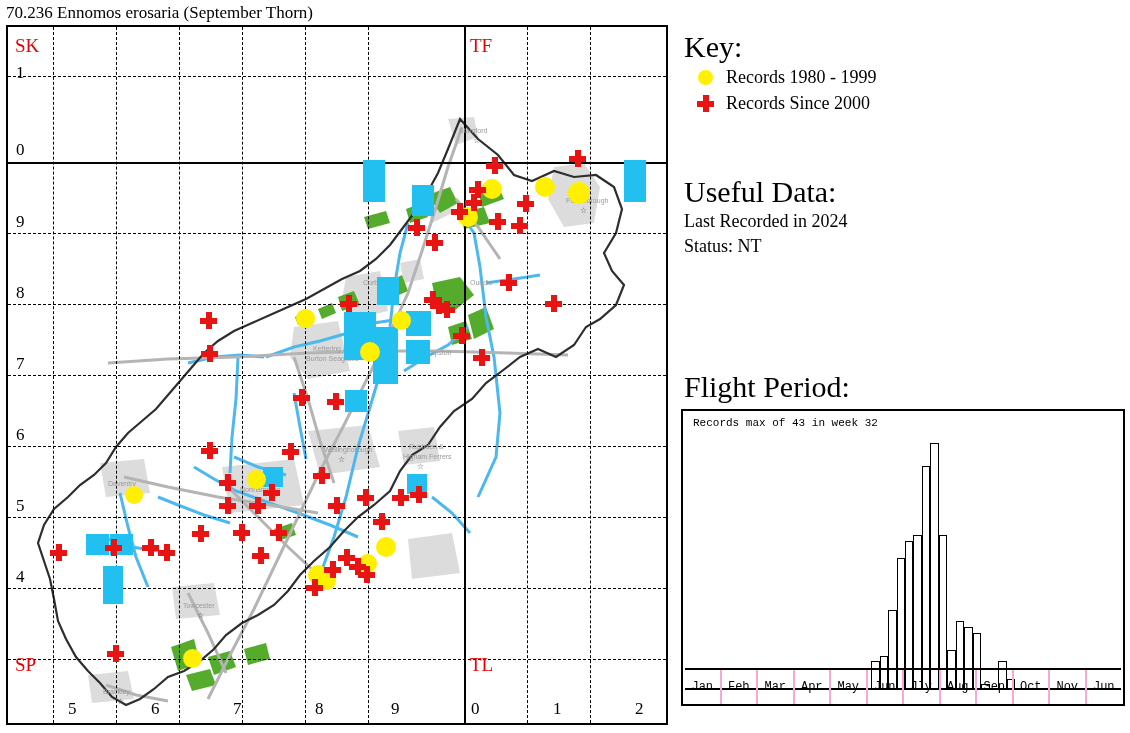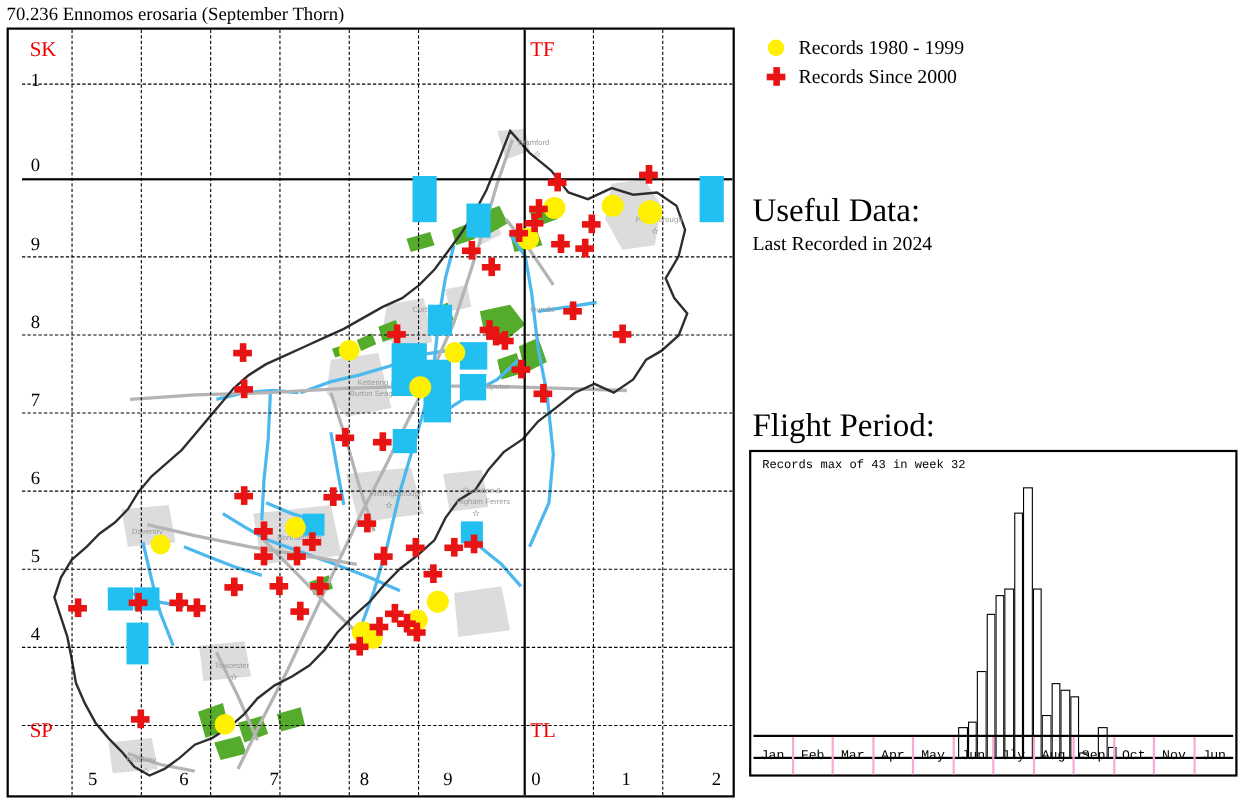--- a/index.html
+++ b/index.html
@@ -10,21 +10,21 @@
     position:absolute;left:6px;top:2px;width:660px;height:22px;
     font-family:"Liberation Serif",serif;font-size:17px;color:#000;line-height:22px;
     white-space:nowrap;
   }
 
   
   #map-panel{
     position:absolute;left:6px;top:25px;width:662px;height:700px;
     border:2px solid #000;box-sizing:border-box;background:#fff;overflow:hidden;
   }
-  #map-inner{position:absolute;inset:0;margin-left:12px;}
+  #map-inner{position:absolute;inset:0;}
 
   .gridline-v{position:absolute;top:0;bottom:0;width:0;border-left:1px dashed #000;}
   .gridline-h{position:absolute;left:0;right:0;height:0;border-top:1px dashed #000;}
   .gridline-v.solid{border-left:2px solid #000;}
   .gridline-h.solid{border-top:2px solid #000;}
 
   .sq-label{
     position:absolute;font-family:"Liberation Serif",serif;font-size:19px;
     color:#ee0000;font-weight:400;
   }
@@ -326,40 +326,42 @@
         <div class="mk mk-cr" style="left: 99px; top: 618px;"></div>
         <div class="mk mk-cr" style="left: 365px; top: 486px;"></div>
         <div class="mk mk-cr" style="left: 350px; top: 539px;"></div>
       </div>
   </div>
 </div>
 
 <div id="right-col">
 
   <div id="key-block">
+    <div class="head">Key:</div>
 
 
     <div class="key-row">
       <span class="key-gl">
           <span class="ks-ci"></span>
         </span>
       <span class="key-txt">Records 1980 - 1999</span>
     </div>
 
     <div class="key-row">
       <span class="key-gl">
           <span class="ks-cr"></span>
         </span>
       <span class="key-txt">Records Since 2000</span>
     </div>
   </div>
 
   <div id="data-block">
     <div class="head">Useful Data:</div>
     <div class="subline">Last Recorded in 2024</div>
+    <div class="subline">Status: NT</div>
   </div>
 
   <div id="flight-head" class="head">Flight Period:</div>
 
   <div id="flight-chart">
     <div id="chart-caption">Records max of 43 in week 32</div>
     <div id="plot">
       <div id="bars-layer">
           <div class="bar" title="week 23: 5" style="left: 186.154px; width: 8.46154px; height: 28.7209px;"></div>
           <div class="bar" title="week 24: 6" style="left: 194.615px; width: 8.46154px; height: 34.4651px;"></div>

